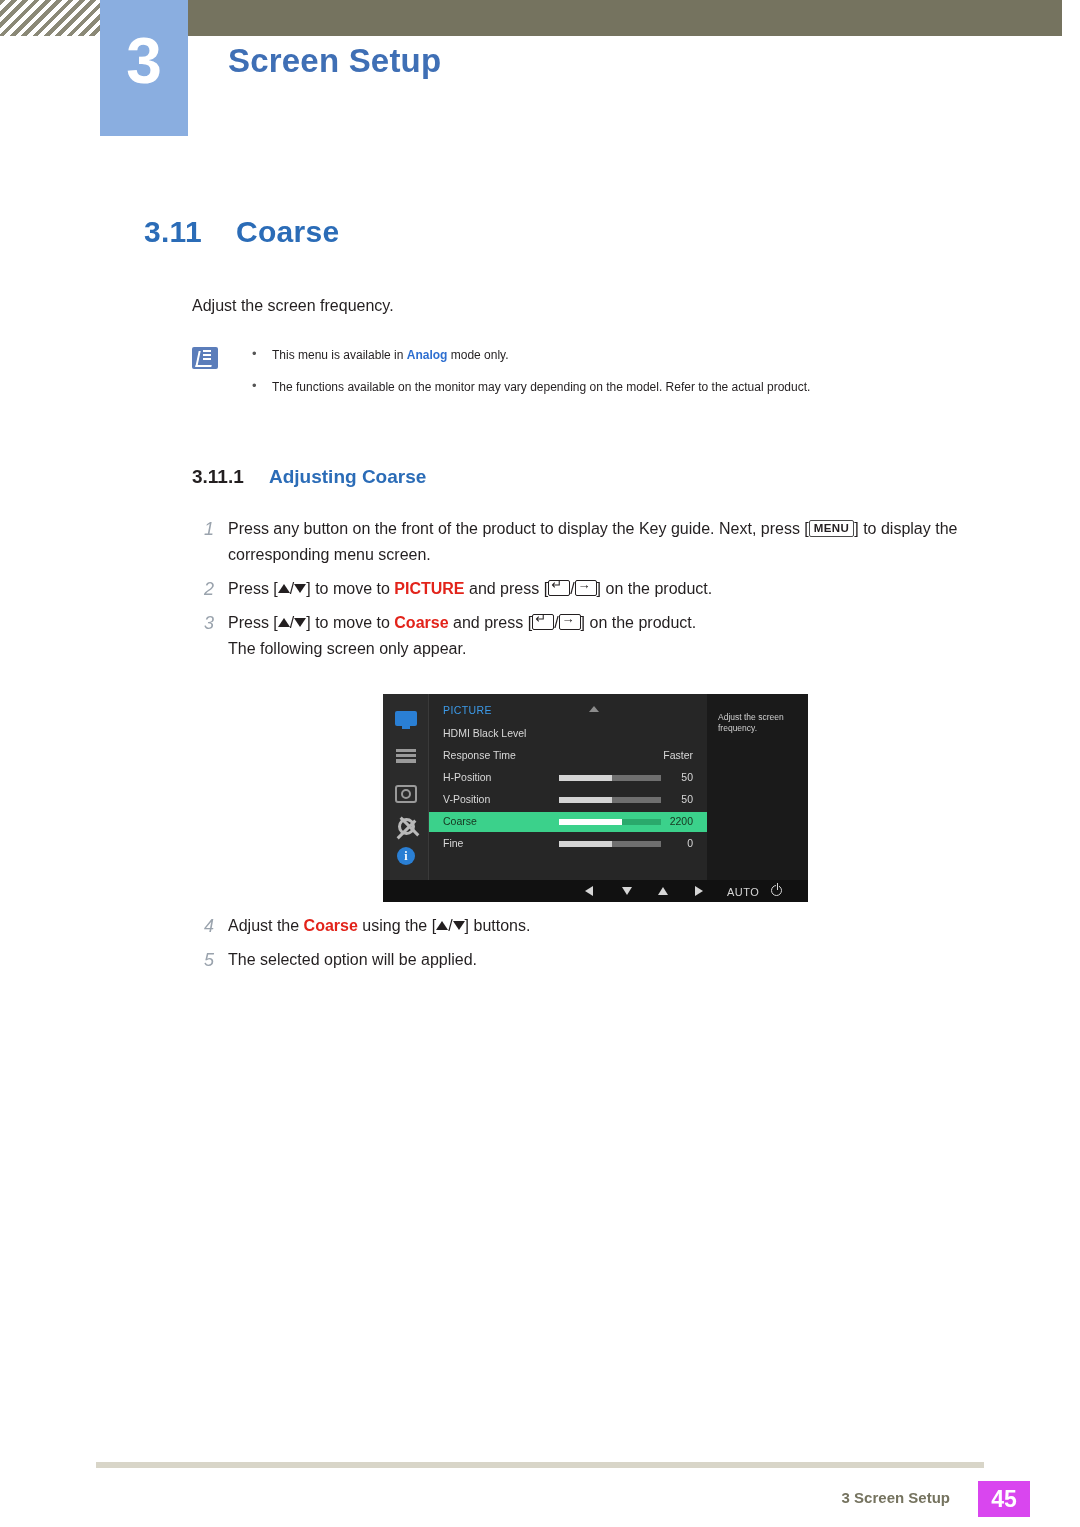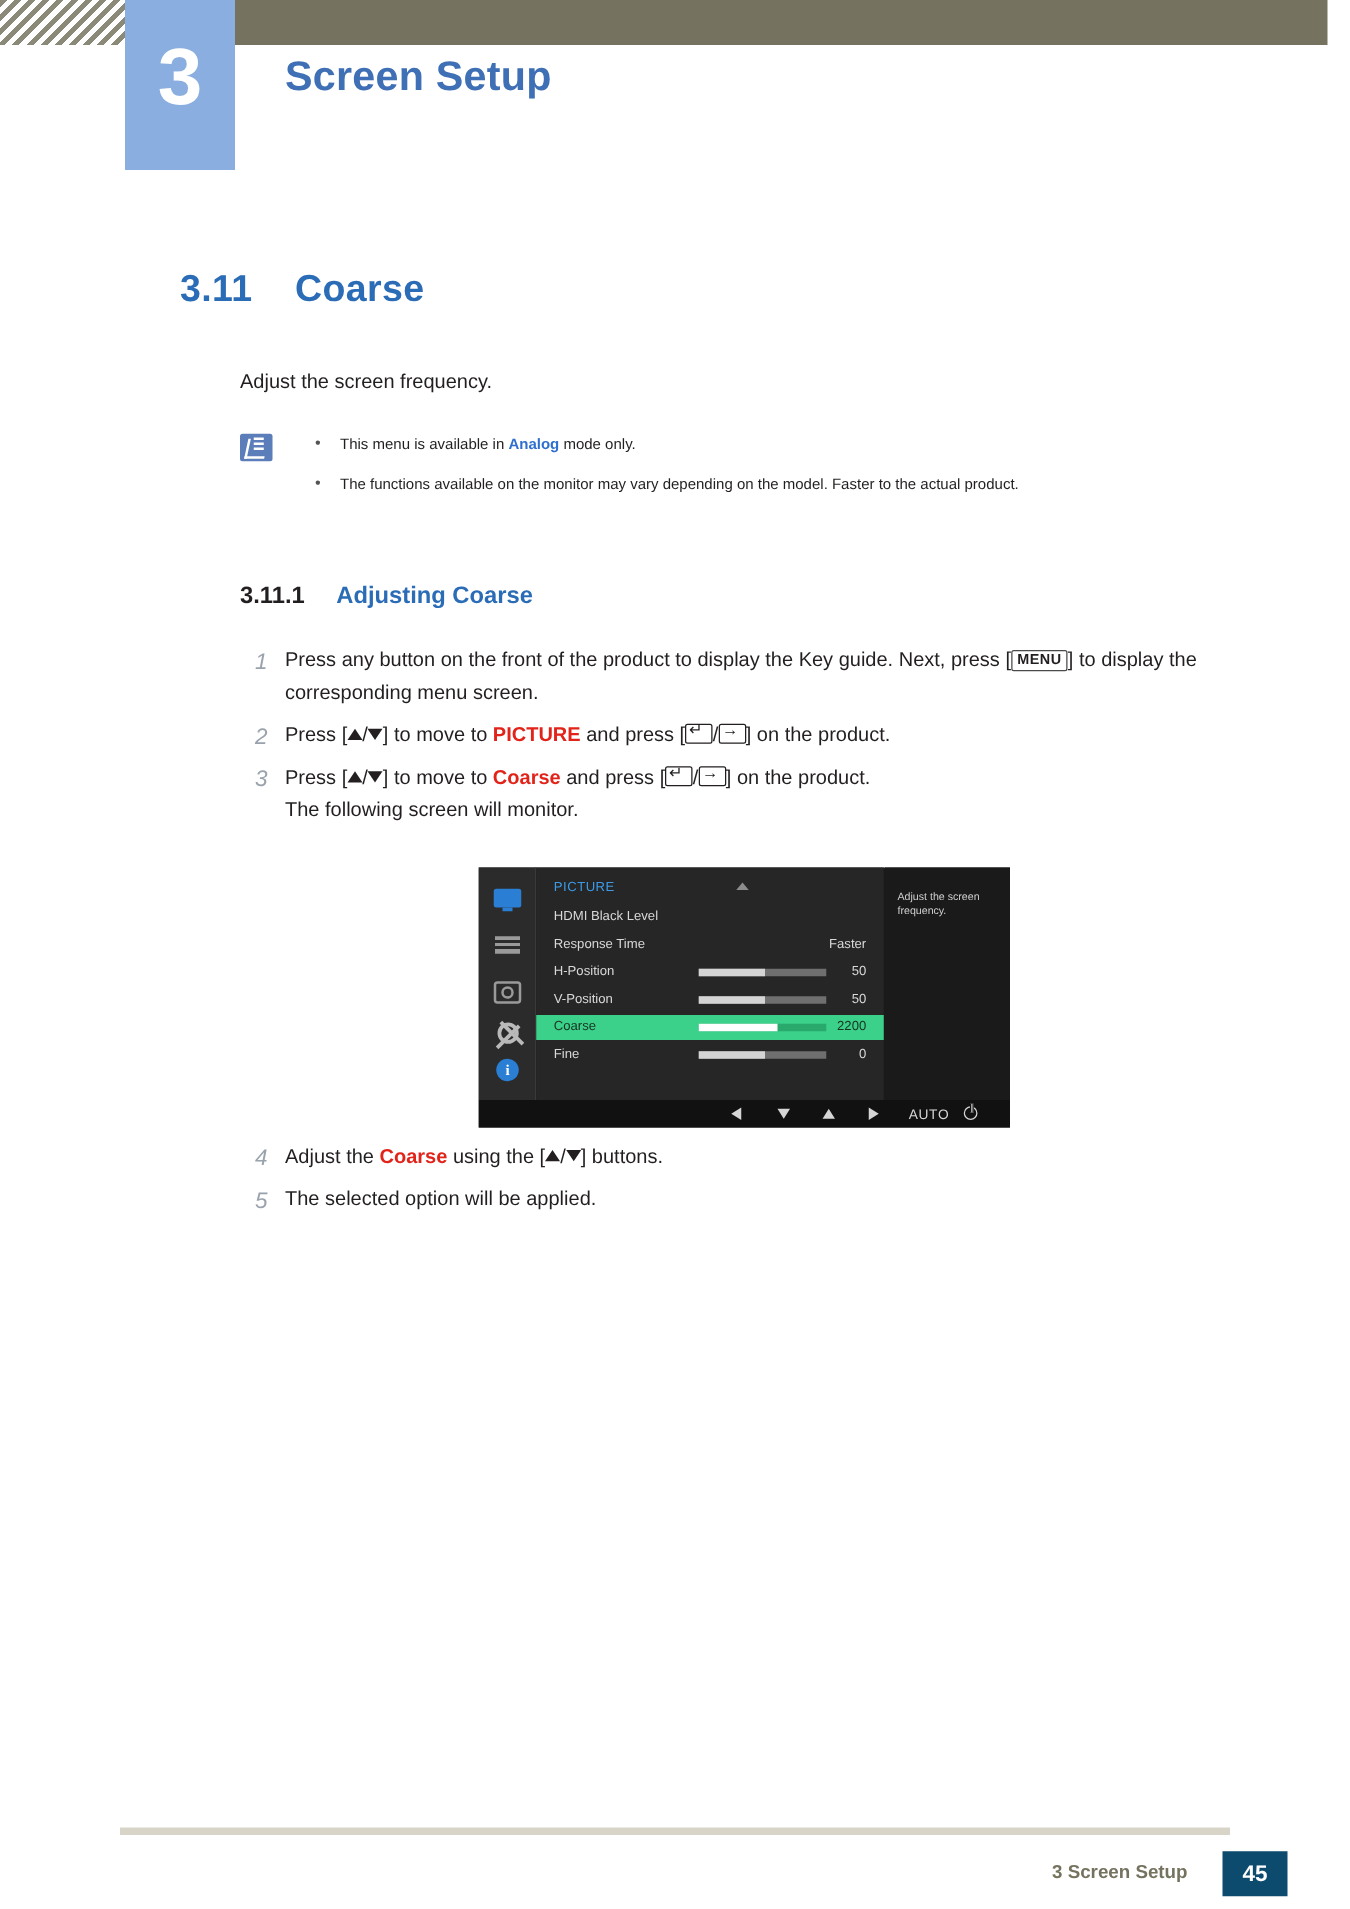--- a/index.html
+++ b/index.html
@@ -428,23 +428,23 @@
     position: absolute;
     right: 130px; top: 1489px;
     font-size: 15px;
     font-weight: bold;
     color: #75735f;
   }
   .footer-page {
     position: absolute;
     right: 50px; top: 1481px;
     width: 52px; height: 36px;
-    background: #0c4a6e;
+    background: #d946ef;
     color: #ffffff;
-    font-size: 18px;
+    font-size: 23px;
     font-weight: bold;
     display: flex; align-items: center; justify-content: center;
   }
 </style>
 </head>
 <body>
 
 <div class="header">
   <div class="header-hatch"></div>
   <div class="header-right-cap"></div>
@@ -455,40 +455,40 @@
 
 <div class="section-head">
   <span class="num">3.11</span><span>Coarse</span>
 </div>
 
 <div class="intro">Adjust the screen frequency.</div>
 
 <div class="note-icon"></div>
 <div class="bullets">
   <div class="bullet"><span>This menu is available in </span><span class="emph-blue">Analog</span><span> mode only.</span></div>
-  <div class="bullet"><span>The functions available on the monitor may vary depending on the model. Faster to the actual product.</span></div>
+  <div class="bullet"><span>The functions available on the monitor may vary depending on the model. Refer to the actual product.</span></div>
 </div>
 
 <div class="sub-head">
   <span class="num">3.11.1</span><span>Adjusting Coarse</span>
 </div>
 
 <div class="steps">
   <div class="step">
     <span class="sn">1</span>
     <span class="step-body">Press any button on the front of the product to display the Key guide. Next, press [<span class="key">MENU</span>] to display the corresponding menu screen.</span>
   </div>
   <div class="step">
     <span class="sn">2</span>
     <span class="step-body">Press [<span class="tri-up"></span>/<span class="tri-dn"></span>] to move to <span class="emph-red">PICTURE</span> and press [<span class="keyicon ret"></span>/<span class="keyicon arrow"></span>] on the product.</span>
   </div>
   <div class="step">
     <span class="sn">3</span>
     <span class="step-body">Press [<span class="tri-up"></span>/<span class="tri-dn"></span>] to move to <span class="emph-red">Coarse</span> and press [<span class="keyicon ret"></span>/<span class="keyicon arrow"></span>] on the product.</span>
-    <div class="sub-line" style="padding-left:0">The following screen will monitor.</div>
+    <div class="sub-line" style="padding-left:0">The following screen only appear.</div>
   </div>
 </div>
 
 <div class="osd">
   <div class="osd-side">
     <div class="si" style="top:14px">
         <span class="icon-monitor"></span>
       </div>
     <div class="si" style="top:52px">
         <span class="icon-bars"></span>

